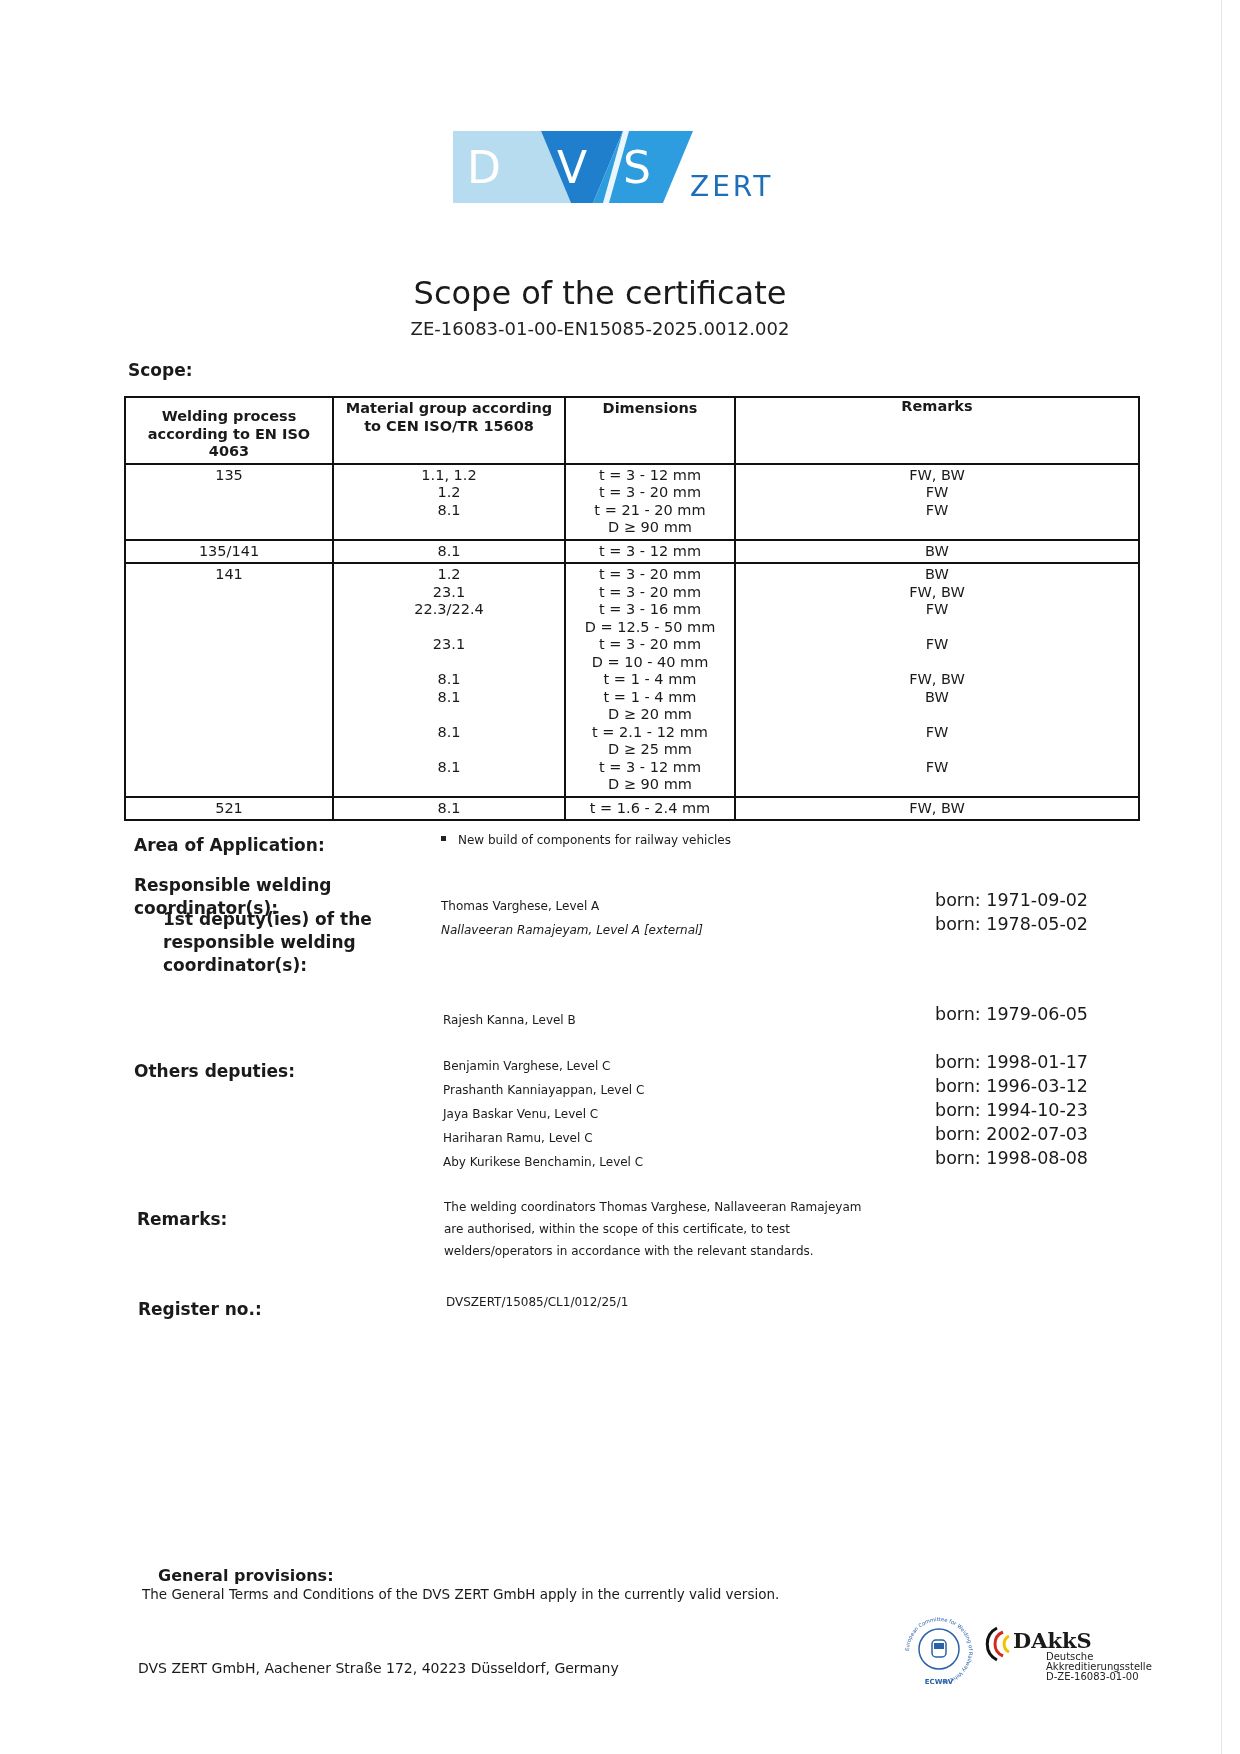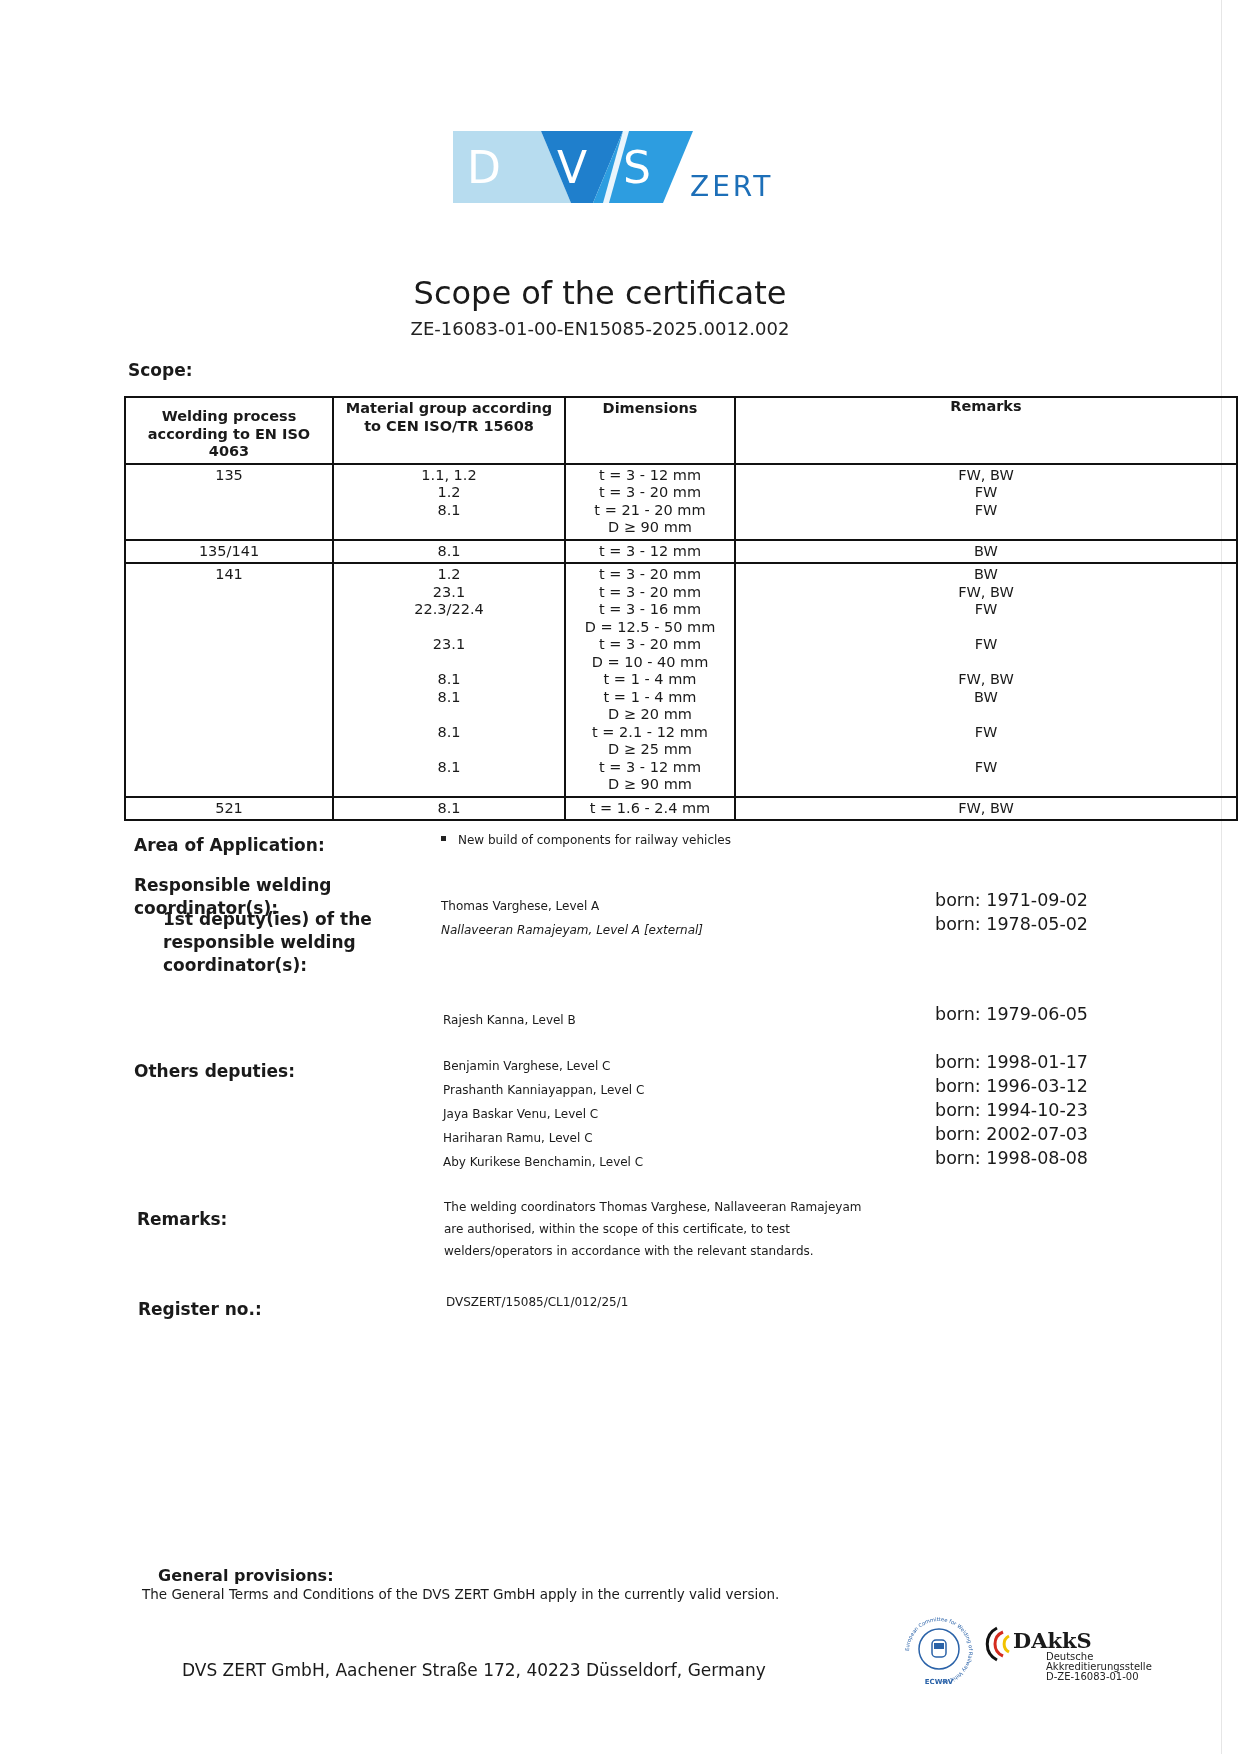--- a/index.html
+++ b/index.html
@@ -10,36 +10,36 @@
   .logo { position:absolute; left:453px; top:131px; width:330px; height:72px; }
   .logo svg { display:block; }
   .logo-zert { position:absolute; left:690px; top:170px; font-size:28px; letter-spacing:3px; color:#1d6fb8; font-family:"DejaVu Sans", sans-serif; }
 
   .title { position:absolute; left:0; width:1200px; top:260px; text-align:center; font-size:32px; color:#1a1a1a;margin-top:14px; }
   .cert-no { position:absolute; left:0; width:1200px; top:318px; text-align:center; font-size:18px; color:#222; }
 
   .scope-label { position:absolute; left:128px; top:360px; font-size:17px; font-weight:bold; }
 
   
-  .scope-table { position:absolute; left:124px; top:396px; width:1114px; border-collapse:collapse; font-size:14.5px; }
+  .scope-table { position:absolute; left:124px; top:396px; width:1016px; border-collapse:collapse; font-size:14.5px; }
   .scope-table th, .scope-table td { border:2px solid #111; vertical-align:top; padding:2px 4px; line-height:17.5px; }
   .scope-table th { font-weight:bold; text-align:center; height:38px; font-size:14.5px; padding-top:10px; }
   .scope-table th.proc { width:198px; }
   .scope-table th.mat { width:222px; }
   .scope-table th.dim { width:160px; }
   .scope-table td.proc { text-align:center; }
   .scope-table td .line { display:block; white-space:pre; min-height:17.5px;text-align:center; }
   .lbl { position:absolute; left:134px; font-size:17px; font-weight:bold; line-height:23px; }
   .val { position:absolute; left:447px; font-size:12px; line-height:24px; }
   .born { position:absolute; right:152px; font-size:17.5px; line-height:24px; text-align:right; }
   .bullet { display:inline-block; width:5px; height:5px; background:#222; margin-right:12px; vertical-align:middle; position:relative; top:-2px; }
 
   .gp-title { position:absolute; left:142px; top:1566px; font-size:16px; font-weight:bold;margin-left:16px; }
   .gp-text { position:absolute; left:142px; top:1586px; font-size:13.5px; }
-  .address { position:absolute; left:138px; top:1660px; font-size:17px;margin-left:44px; }
+  .address { position:absolute; left:138px; top:1660px; font-size:14px; }
 
   .ecwrv { position:absolute; left:900px; top:1612px; width:78px; height:78px; }
   .dakks { position:absolute; left:985px; top:1620px; width:150px; height:60px; }
   .dakks-name { position:absolute; left:1013px; top:1628px; font-family:"DejaVu Serif", serif; font-weight:bold; font-size:21px; color:#1a1a1a; }
   .dakks-sub { position:absolute; left:1046px; top:1652px; font-size:10px; line-height:10px; color:#222; }
 </style>
 </head>
 <body>
 
 <div class="page-edge"></div>

